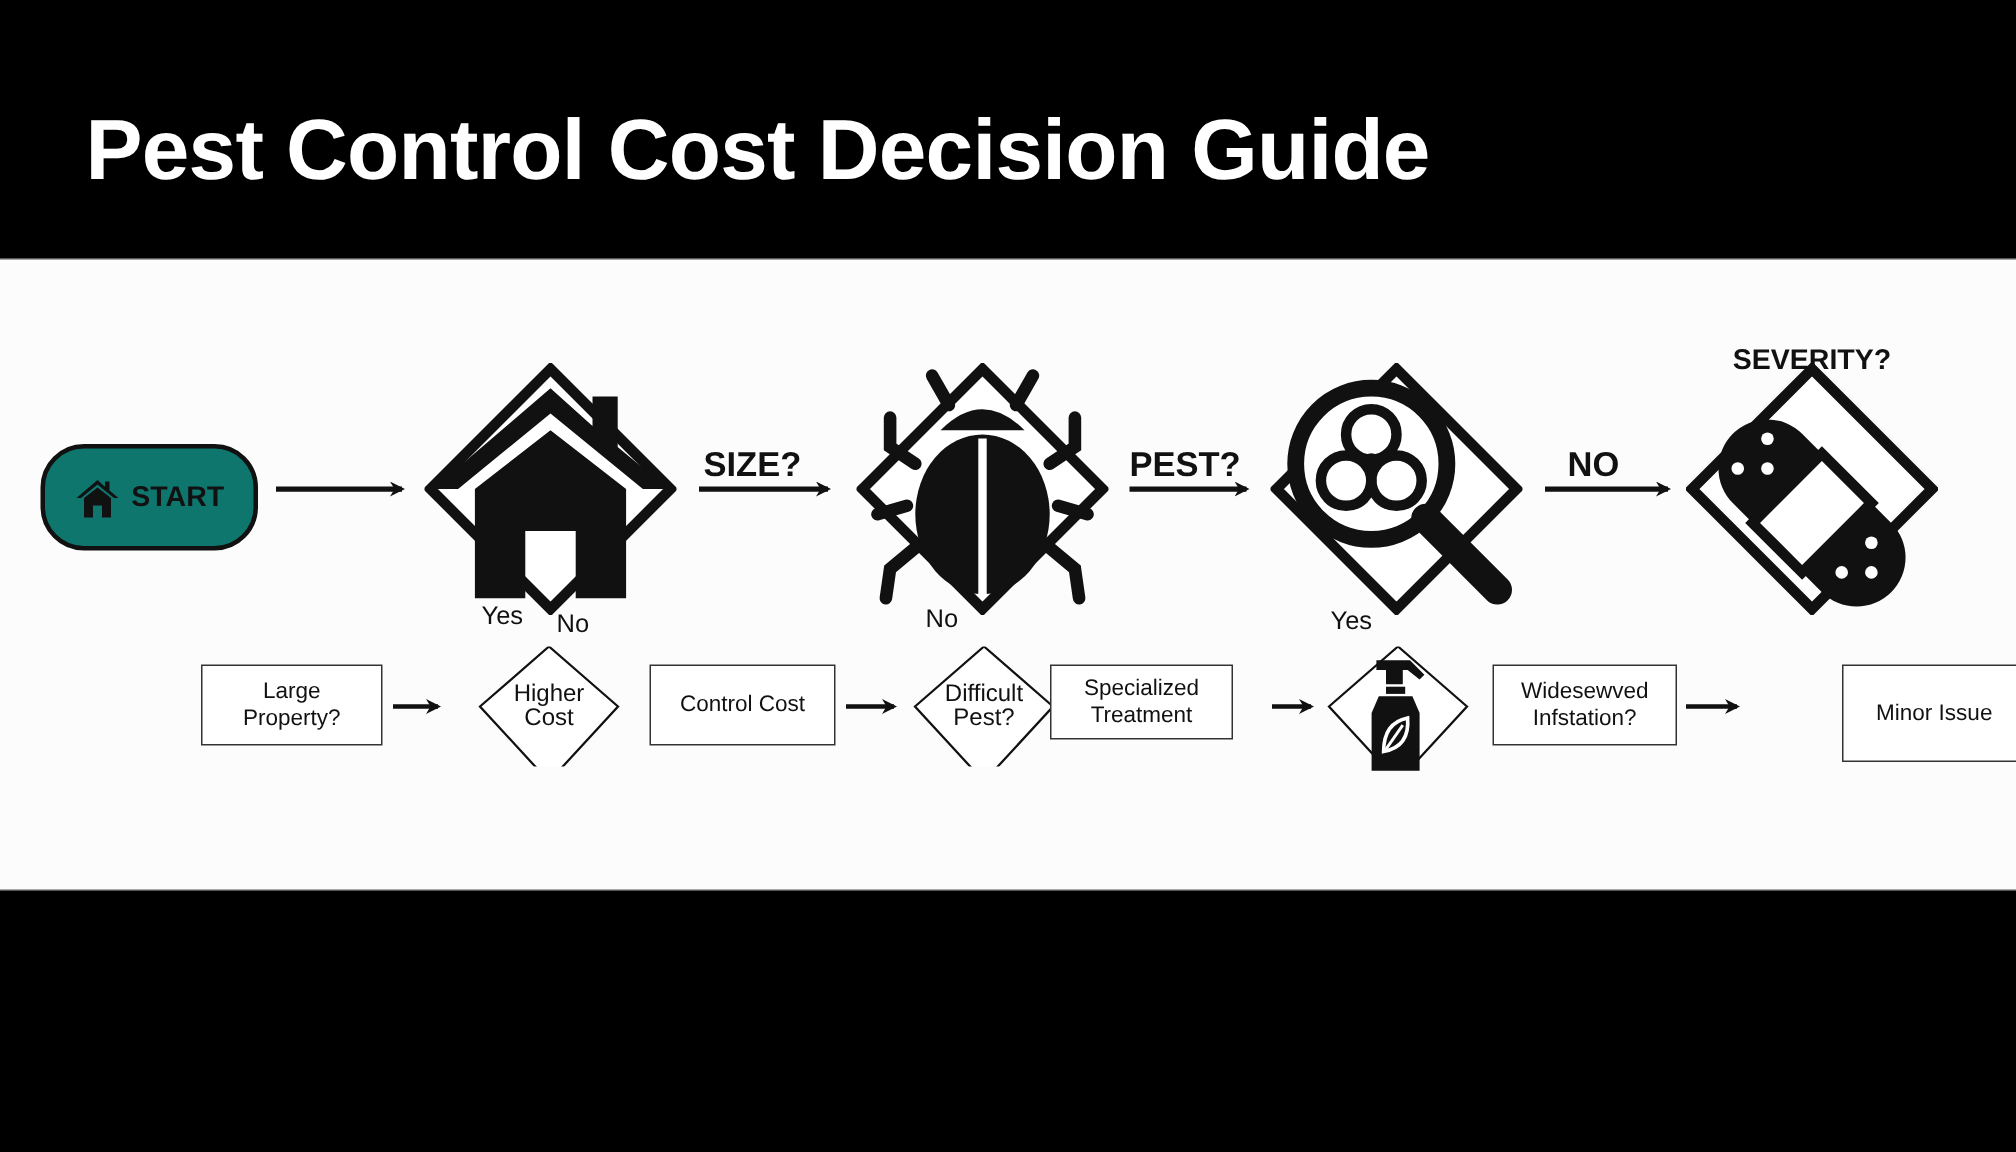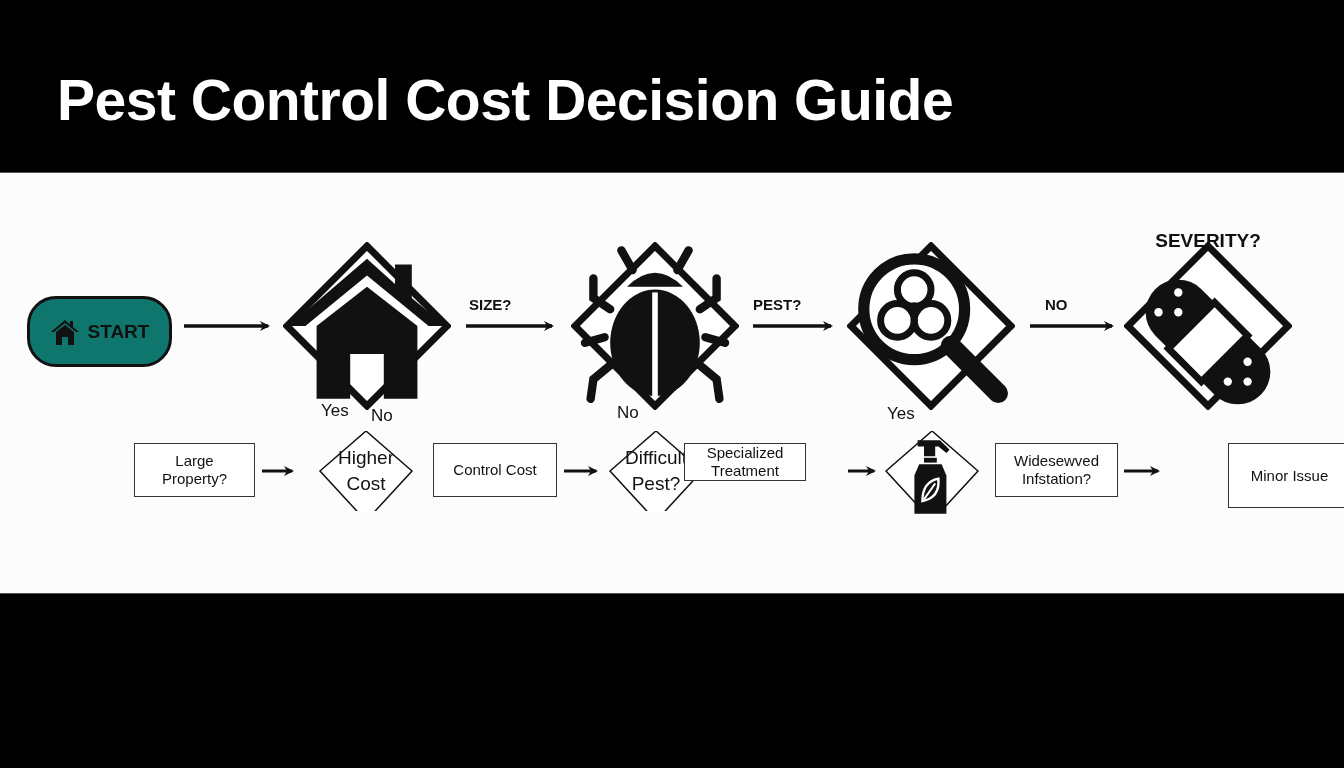--- a/index.html
+++ b/index.html
@@ -13,27 +13,27 @@
     .footer { position: absolute; left: 0; top: 595px; width: 1344px; height: 173px; background: #000; }
     svg.layer { position: absolute; left: 0; top: 0; width: 1344px; height: 768px; overflow: visible; pointer-events: none; }
 
     .start-pill { position: absolute; left: 27px; top: 296px; width: 145px; height: 71px; border: 3.5px solid #111; border-radius: 29px; background: #0f766e; display: flex; align-items: center; justify-content: center; gap: 8px; }
     .start-label { font-size: 19px; font-weight: 700; color: #111; }
 
     .big-diamond { position: absolute; width: 168px; height: 168px; }
     .big-diamond svg { width: 168px; height: 168px; }
     .diamond-icon { position: absolute; left: 50%; top: 50%; transform: translate(-50%, -50%); display: flex; flex-direction: column; align-items: center; }
 
-    .edge-label { position: absolute; font-size: 15px; font-weight: 700; color: #111; white-space: nowrap; }
+    .edge-label { position: absolute; font-size: 23px; font-weight: 700; color: #111; white-space: nowrap; }
     .branch-label { position: absolute; font-size: 17px; color: #111; white-space: nowrap; }
 
     .box { position: absolute; border: 1.5px solid #333; background: #fff; display: flex; align-items: center; justify-content: center; text-align: center; font-size: 15px; line-height: 18px; color: #111; }
     .small-diamond { position: absolute; width: 96px; height: 80px; }
     .small-diamond svg { width: 96px; height: 80px; position: absolute; left: 0; top: 0; }
-    .small-diamond .txt { position: absolute; left: 0; top: 0; width: 96px; height: 80px; display: flex; align-items: center; justify-content: center; text-align: center; font-size: 19px; line-height: 26px; }
+    .small-diamond .txt { position: absolute; left: 0; top: 0; width: 96px; height: 80px; display: flex; align-items: center; justify-content: center; text-align: center; font-size: 16px; line-height: 16px; }
 
     .severity-text { font-size: 19px; font-weight: 700; color: #111; white-space: nowrap; margin-top: -16px; }
   </style>
 </head>
 <body>
 
 <div class="header">
   <div class="title">Pest Control Cost Decision Guide</div>
 </div>
 
@@ -167,21 +167,21 @@
 <div class="box" style="left:433px; top:443px; width:124px; height:54px;">Control Cost</div>
 
 <div class="small-diamond" style="left:608px; top:431px;">
   <svg viewBox="0 0 96 80">
       <polygon points="48,0 94,40 48,90 2,40" fill="#fff" stroke="#111" stroke-width="1.5"></polygon>
     </svg>
   <div class="txt" style="white-space:pre-line;">Difficult
 Pest?</div>
 </div>
 
-<div class="box" style="left:684px; top:443px; width:122px; height:38px; white-space:pre-line;">Specialized
+<div class="box" style="left:700px; top:443px; width:122px; height:50px; white-space:pre-line;">Specialized
 Treatment</div>
 
 <div class="small-diamond" style="left:884px; top:431px;">
   <svg viewBox="0 0 96 80">
       <polygon points="48,0 94,40 48,90 2,40" fill="#fff" stroke="#111" stroke-width="1.5"></polygon>
     </svg>
   <div class="txt">
     <svg width="26" height="50" viewBox="0 0 26 50" style="margin-top:6px;">
       <path d="M4 2 L18 2 L24 8 L22 10 L17 6 L15 6 L15 12 L8 12 L8 6 L4 6 Z" fill="#111"></path>
       <rect x="8" y="13" width="8" height="3" fill="#111"></rect>

